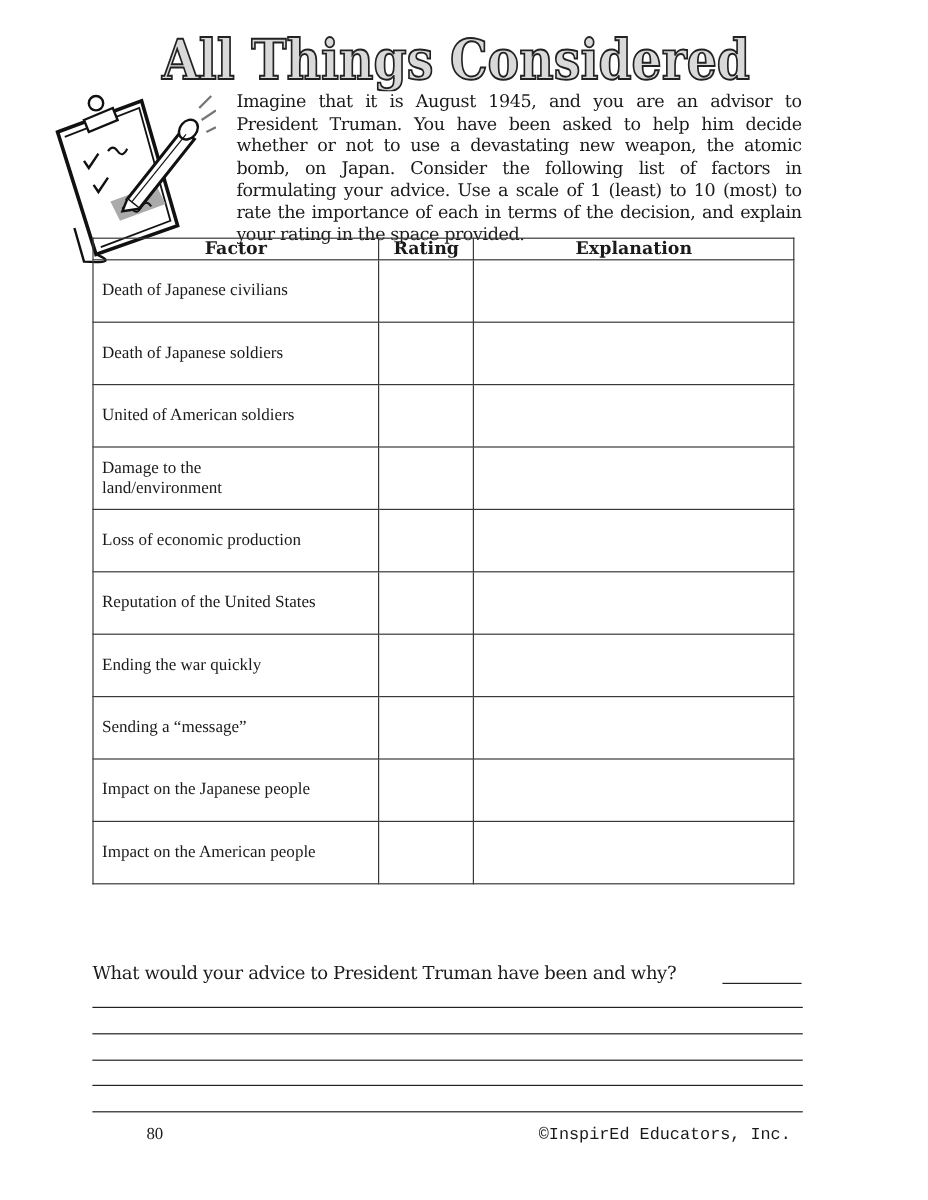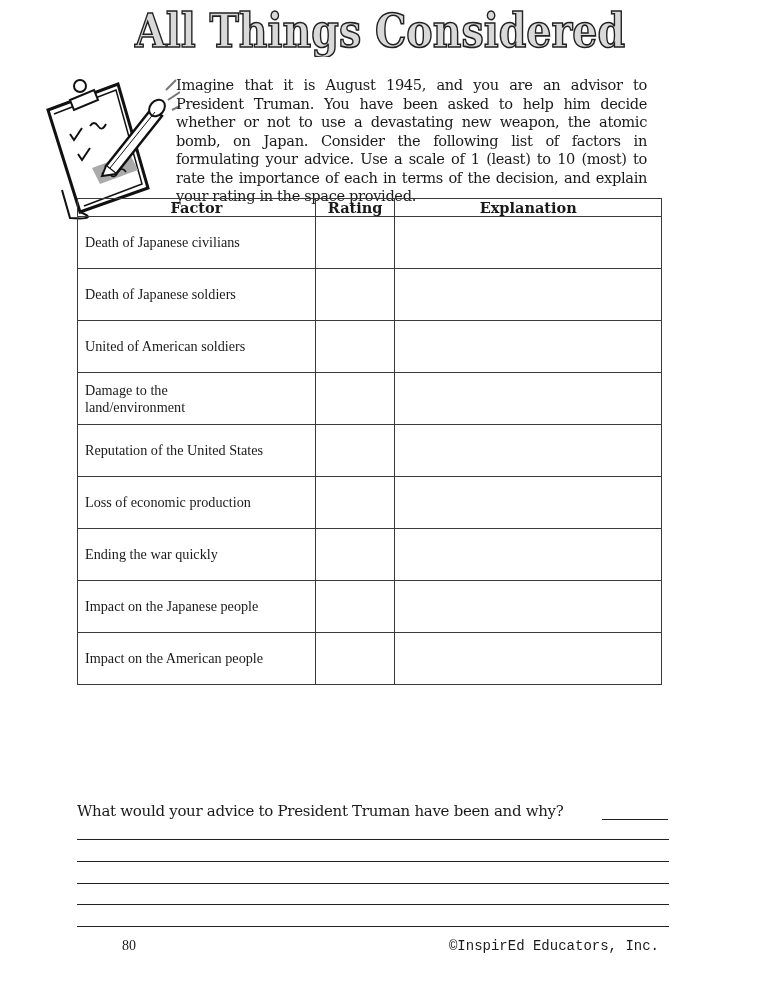--- a/index.html
+++ b/index.html
@@ -1,21 +1,21 @@
 <!DOCTYPE html>
 <html><head>
   <meta charset="utf-8">
   <style>
     html, body { margin: 0; padding: 0; background: #ffffff; }
     body { width: 773px; height: 1000px; position: relative; overflow: hidden;
            font-family: "DejaVu Serif", serif; color: #1a1a1a; }
-    .title { position: absolute; left: 130px; top: 1px; width: 500px; height: 56px; text-align: right; }
+    .title { position: absolute; left: 130px; top: 20px; width: 500px; height: 56px; text-align: right; }
     .title svg text { font-family: "DejaVu Serif", serif; font-weight: bold; }
     .clip { position: absolute; left: 40px; top: 70px; width: 140px; height: 150px; }
-    .intro { position: absolute; left: 176px; top: 76px; width: 471px;
+    .intro { position: absolute; left: 197px; top: 76px; width: 471px;
              font-size: 14.6px; line-height: 18.5px; text-align: justify;
              font-family: "DejaVu Serif", serif; letter-spacing: -0.35px; }
     table.factors { position: absolute; left: 77px; top: 198px; border-collapse: collapse;
                     width: 585px; padding-left: 36px; }
     table.factors th, table.factors td { border: 1px solid #3a3a3a; padding: 0; }
     table.factors th { height: 17px; font-size: 14.5px; font-weight: bold; text-align: center;
                        font-family: "DejaVu Serif", serif; line-height: 16px; }
     table.factors td { height: 51px; vertical-align: middle; }
     td.factor-cell { width: 232px; padding-left: 7px !important; font-size: 14.2px;
                      line-height: 17px; font-family: "Liberation Serif", serif; margin-top: 27px; }
@@ -90,31 +90,36 @@
       <td class="factor-cell">United of American soldiers</td>
       <td class="rating-cell"></td>
       <td class="expl-cell"></td>
     </tr>
     <tr>
       <td class="factor-cell"><span style="display:inline-block;width:130px;">Damage to the land/environment</span></td>
       <td class="rating-cell"></td>
       <td class="expl-cell"></td>
     </tr>
     <tr>
+      <td class="factor-cell">Loss of economic production</td>
+      <td class="rating-cell"></td>
+      <td class="expl-cell"></td>
+    </tr>
+    <tr>
       <td class="factor-cell">Reputation of the United States</td>
       <td class="rating-cell"></td>
       <td class="expl-cell"></td>
     </tr>
     <tr>
-      <td class="factor-cell">Loss of economic production</td>
+      <td class="factor-cell">Ending the war quickly</td>
       <td class="rating-cell"></td>
       <td class="expl-cell"></td>
     </tr>
     <tr>
-      <td class="factor-cell">Ending the war quickly</td>
+      <td class="factor-cell">Sending a “message”</td>
       <td class="rating-cell"></td>
       <td class="expl-cell"></td>
     </tr>
     <tr>
       <td class="factor-cell">Impact on the Japanese people</td>
       <td class="rating-cell"></td>
       <td class="expl-cell"></td>
     </tr>
     <tr>
       <td class="factor-cell">Impact on the American people</td>

